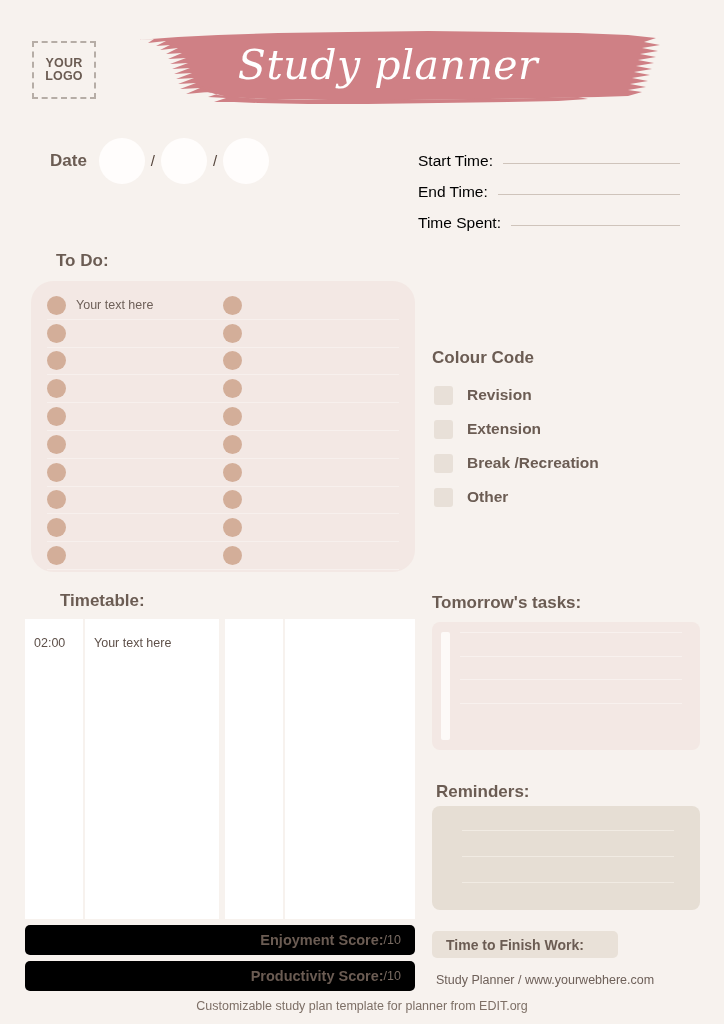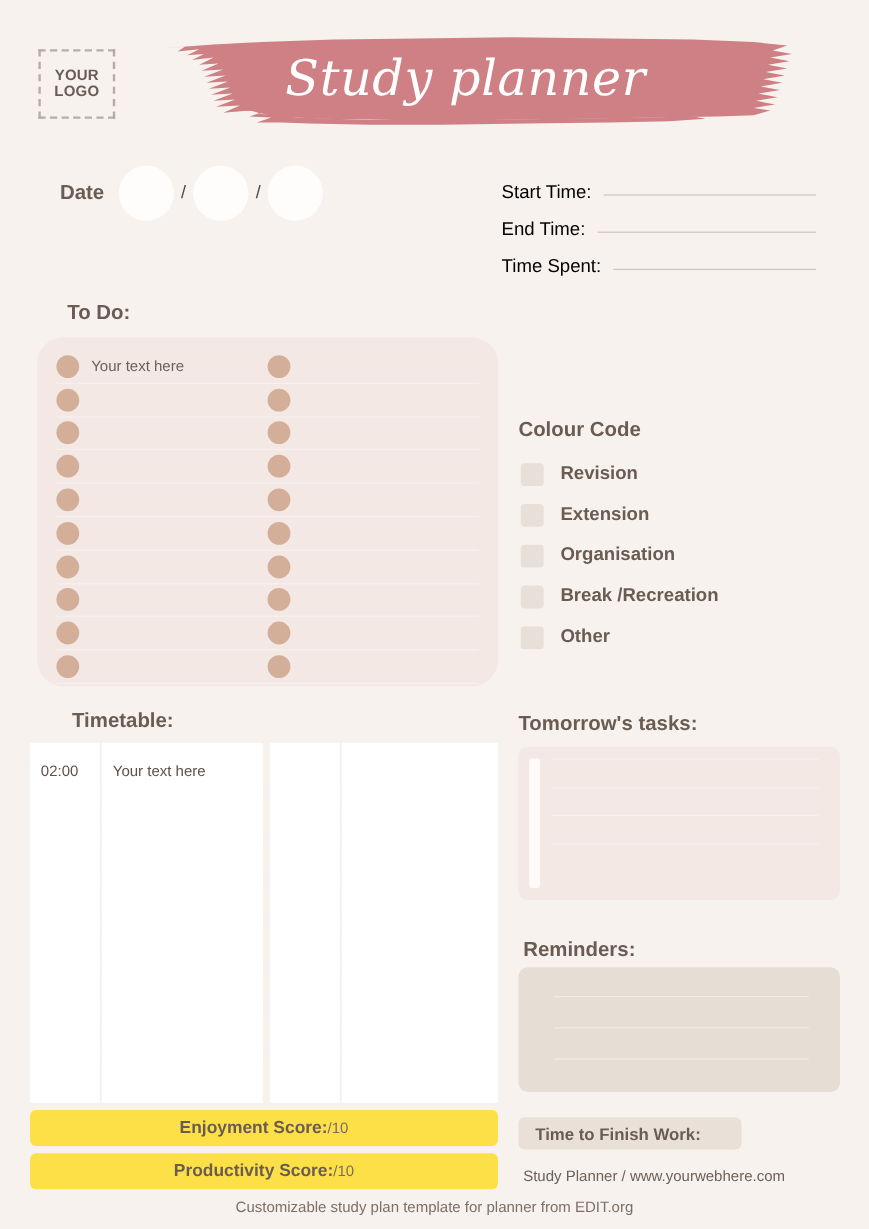--- a/index.html
+++ b/index.html
@@ -258,25 +258,25 @@
     background: #f1ebe3;
     margin-bottom: 25px;
   }
 
   
   .score-bar {
     position: absolute;
     left: 25px;
     width: 390px;
     height: 30px;
-    background: #fde047;
+    background: #000000;
     border-radius: 5px;
     display: flex;
     align-items: center;
-    justify-content: center;
+    justify-content: flex-end;
     padding: 0 14px 0 14px;
     box-sizing: border-box;
   }
   .score-enjoy { top: 925px; }
   .score-prod  { top: 961px; }
   .score-label {
     font-size: 14.5px;
     font-weight: bold;
     color: #6b5c53;
   }
@@ -463,24 +463,20 @@
     <div class="colour-item">
       <span class="swatch"></span>
       <span class="colour-label">Revision</span>
     </div>
     <div class="colour-item">
       <span class="swatch"></span>
       <span class="colour-label">Extension</span>
     </div>
     <div class="colour-item">
       <span class="swatch"></span>
-      <span class="colour-label">Organisation</span>
-    </div>
-    <div class="colour-item">
-      <span class="swatch"></span>
       <span class="colour-label">Break /Recreation</span>
     </div>
     <div class="colour-item">
       <span class="swatch"></span>
       <span class="colour-label">Other</span>
     </div>
   </div>
 
   <div class="heading h-timetable">Timetable:</div>
   <div class="timetable">

